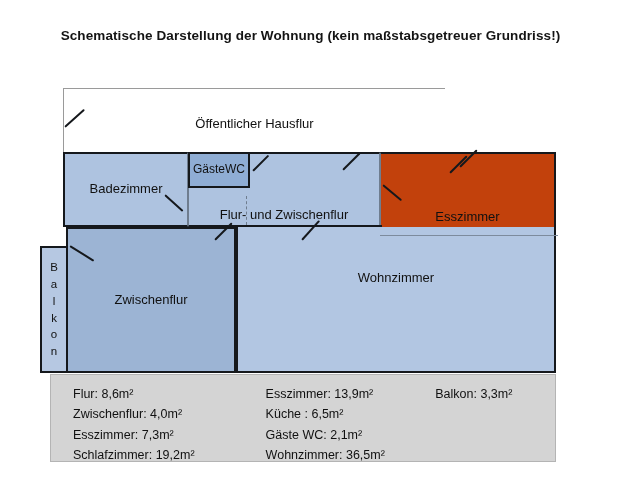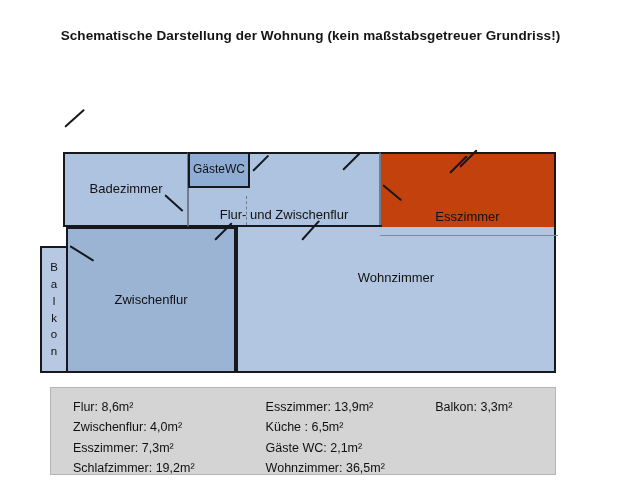--- a/index.html
+++ b/index.html
@@ -128,21 +128,21 @@
     width:0;height:29px;
     border-left:1.3px dashed #6f7d8f;
   }
 
   
   .door{position:absolute;background:#15181c;transform-origin:0 50%;height:2.1px;border-radius:1px;}
 
   
   #legend{
     position:absolute;
-    left:50px;top:387px;width:506px;height:88px;
+    left:50px;top:374px;width:506px;height:88px;
     background:#d4d4d4;
     border:1px solid #b4b4b4;
     box-sizing:border-box;
     display:flex;
     padding:9px 0 0 0;
   }
   .legcol{
     font-size:12.5px;
     color:#111;
     line-height:1.62;
@@ -152,20 +152,23 @@
   #legcol2{margin-left:10px;width:120px;}
   .legitem{white-space:nowrap;}
 </style>
 </head>
 <body>
 
 <div id="plan">
 
   <div class="title">Schematische Darstellung der Wohnung (kein maßstabsgetreuer Grundriss!)</div>
 
+  <div class="room" id="hausflur">
+    <span class="rlabel">Öffentlicher Hausflur</span>
+  </div>
 
 
   <div class="room" id="badezimmer">
     <span class="rlabel">Badezimmer</span>
   </div>
 
   <div class="room" id="flur">
     <span class="rlabel">Flur- und Zwischenflur</span>
   </div>
   <div id="flur-dash"></div>

